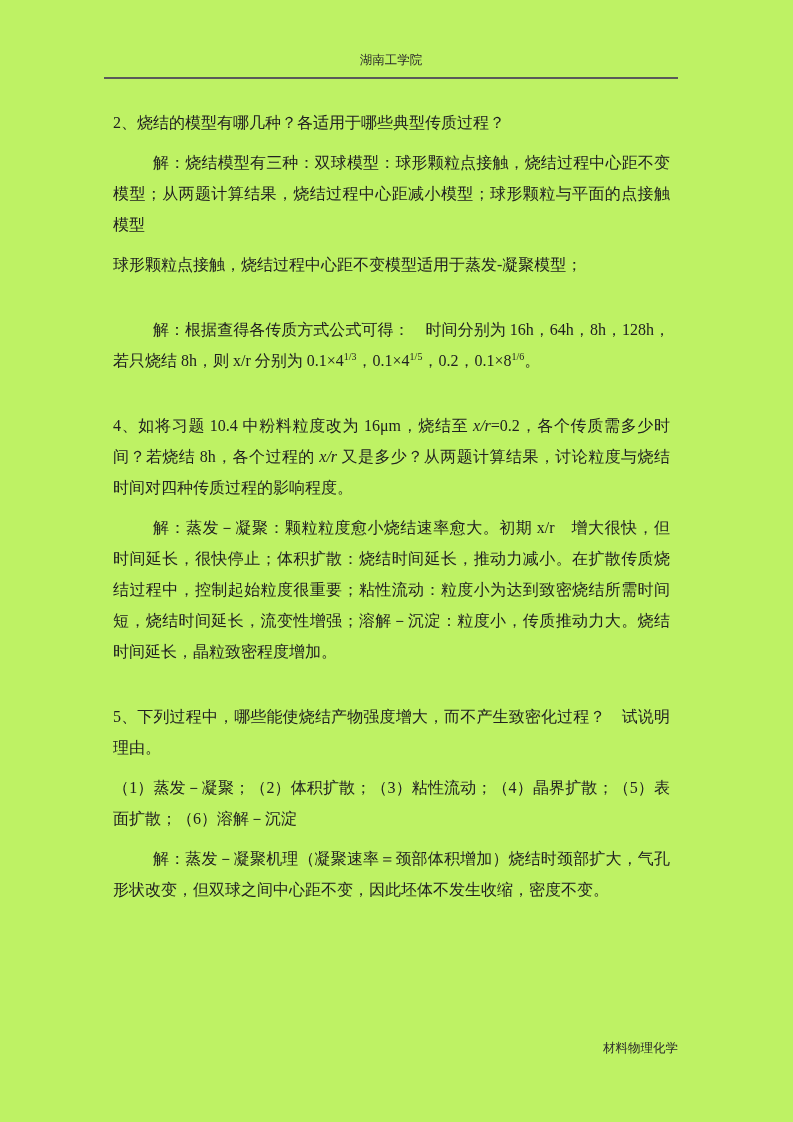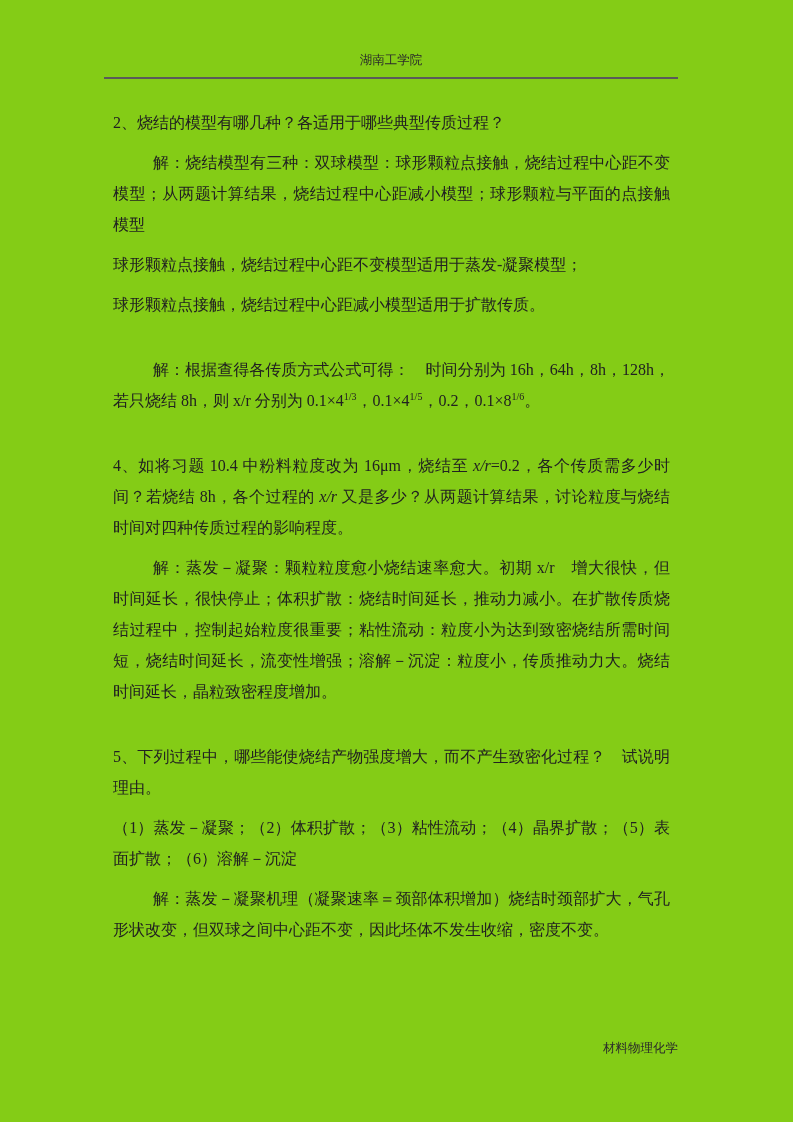--- a/index.html
+++ b/index.html
@@ -4,21 +4,21 @@
 <style>
   html, body {
     margin: 0;
     padding: 0;
     background: #ffffff;
   }
   .page {
     position: relative;
     width: 793px;
     height: 1122px;
-    background: #84cc16;
+    background: #bef264;
     overflow: hidden;
     font-family: "Liberation Serif", "DejaVu Serif", serif;
     color: #262626;
   }
   .header {
     position: absolute;
     top: 52px;
     left: 104px;
     width: 574px;
     text-align: center;
@@ -65,21 +65,20 @@
 <div class="page">
   <div class="header">
     <span>湖南工学院</span>
   </div>
 
   <div class="content">
       <div class="section">
         <p class="para"><span>2、烧结的模型有哪几种？各适用于哪些典型传质过程？</span></p>
         <p class="para indent"><span>解：烧结模型有三种：双球模型：球形颗粒点接触，烧结过程中心距不变模型；从两题计算结果，烧结过程中心距减小模型；球形颗粒与平面的点接触模型</span></p>
         <p class="para"><span>球形颗粒点接触，烧结过程中心距不变模型适用于蒸发-凝聚模型；</span></p>
-        <p class="para"><span>球形颗粒点接触，烧结过程中心距减小模型适用于扩散传质。</span></p>
       </div>
       <div class="section">
         <p class="para indent"><span>解：根据查得各传质方式公式可得：　时间分别为 16h，64h，8h，128h，若只烧结 8h，则 x/r 分别为 0.1×4</span><sup>1/3</sup><span>，0.1×4</span><sup>1/5</sup><span>，0.2，0.1×8</span><sup>1/6</sup><span>。</span></p>
       </div>
       <div class="section">
         <p class="para"><span>4、如将习题 10.4 中粉料粒度改为 16μm，烧结至 </span><i>x/r</i><span>=0.2，各个传质需多少时间？若烧结 8h，各个过程的 </span><i>x/r</i><span> 又是多少？从两题计算结果，讨论粒度与烧结时间对四种传质过程的影响程度。</span></p>
         <p class="para indent"><span>解：蒸发－凝聚：颗粒粒度愈小烧结速率愈大。初期 x/r　增大很快，但时间延长，很快停止；体积扩散：烧结时间延长，推动力减小。在扩散传质烧结过程中，控制起始粒度很重要；粘性流动：粒度小为达到致密烧结所需时间短，烧结时间延长，流变性增强；溶解－沉淀：粒度小，传质推动力大。烧结时间延长，晶粒致密程度增加。</span></p>
       </div>
       <div class="section">
         <p class="para"><span>5、下列过程中，哪些能使烧结产物强度增大，而不产生致密化过程？　试说明理由。</span></p>

